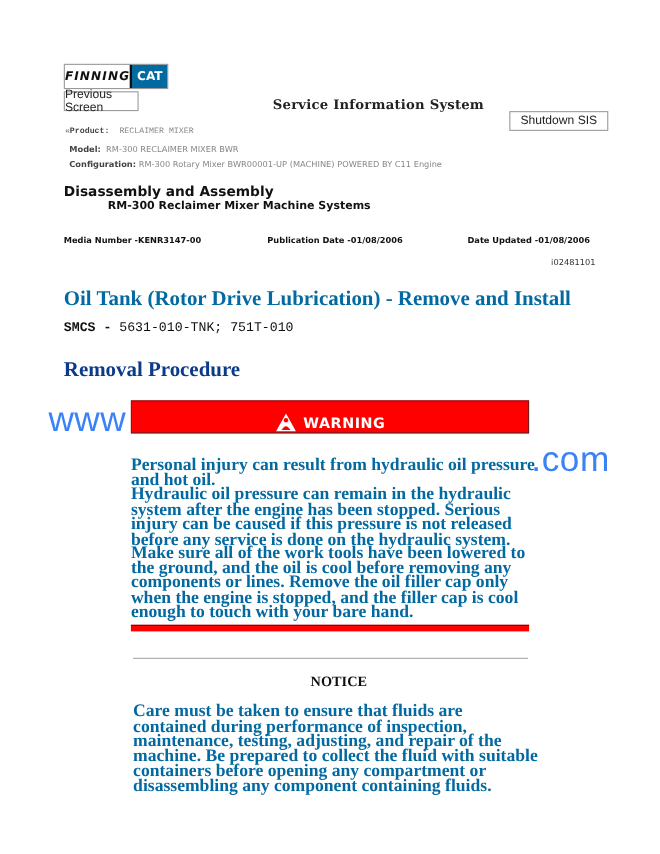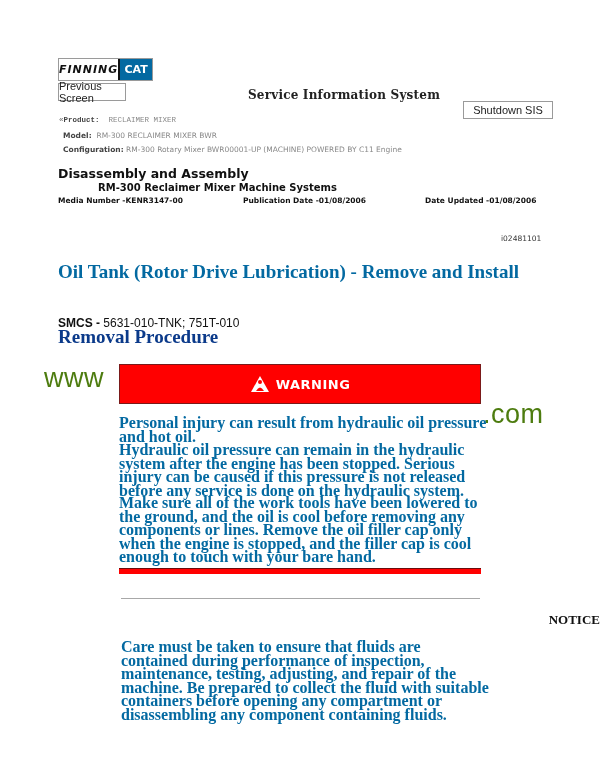--- a/index.html
+++ b/index.html
@@ -47,76 +47,76 @@
     .meta-3 { top: 145px; }
 
     .doc-title {
       left: 58px; top: 166px;
       font-family: "DejaVu Sans", sans-serif; font-weight: bold; font-size: 12.5px; color: #111;
     }
     .doc-subtitle {
       left: 58px; top: 182px;
       font-family: "DejaVu Sans", sans-serif; font-weight: bold; font-size: 10px; color: #111; padding-left: 40px;
     }
-    .doc-row { top: 196px; font-family: "DejaVu Sans", sans-serif; font-weight: bold; font-size: 7.5px; color: #111; }
+    .doc-row { top: 214px; font-family: "DejaVu Sans", sans-serif; font-weight: bold; font-size: 7.5px; color: #111; }
     .media { left: 58px; }
     .pubdate { left: 243px; }
     .updated { left: 425px; }
 
     .ref-id {
       left: 501px; top: 234px; font-family: "DejaVu Sans", sans-serif; font-size: 7.5px; color: #333;
     }
 
     .main-title {
       left: 58px; top: 261px;
       font-family: "Liberation Serif", serif; font-weight: bold; font-size: 19px; color: #0369a1;
     }
     .smcs {
-      left: 58px; top: 316px; font-family: Liberation Sans, sans-serif; font-size: 12px; color: #111;
+      left: 58px; top: 291px; font-family: Liberation Mono, monospace; font-size: 12px; color: #111;
     }
     .smcs b { font-weight: bold; }
     .section-title {
       left: 58px; top: 326px;
       font-family: "Liberation Serif", serif; font-weight: bold; font-size: 19px; color: #0b3a8a;
     }
 
     
     .watermark {
       left: 41px; top: 362px;
-      font-family: "Liberation Sans", sans-serif; font-size: 27px; color: #4d7c0f;
+      font-family: "Liberation Sans", sans-serif; font-size: 32px; color: #3b82f6;
       white-space: nowrap; letter-spacing: 0.5px;
     }
     .wm-left { left: 44px; top: 363px; }
     .wm-right { left: 483px; top: 363px; margin-top: 36px; }
 
     
     .warning-banner {
-      left: 119px; top: 364px; width: 362px; height: 40px;
+      left: 119px; top: 364px; width: 362px; height: 30px;
       background: #ff0000; border: 1px solid #7a1a1a;
-      display: flex; align-items: center; justify-content: center; gap: 6px;
+      display: flex; align-items: flex-end; justify-content: center; gap: 6px;
     }
     .warn-icon { width: 20px; height: 18px; }
     .warn-label {
       font-family: "DejaVu Sans", sans-serif; font-weight: bold; font-size: 13px; color: #fff;
       letter-spacing: 0.5px;
     }
 
     .para {
       left: 119px; width: 372px;
       font-family: "Liberation Serif", serif; font-weight: bold; font-size: 16px; line-height: 13.6px; color: #0369a1;
     }
     .p1 { top: 416px; }
     .p2 { top: 443px; }
     .p3 { top: 496px; }
 
     .red-rule { left: 119px; top: 568px; width: 362px; height: 6px; background: #ff0000; border-top: 1px solid #6a0d0d; }
     .gray-rule { left: 121px; top: 598px; width: 359px; height: 1px; background: #a8a8a8; }
 
     .notice-label {
-      left: 0; width: 600px; top: 612px; text-align: right; padding-left: 16px;
+      left: 0; width: 600px; top: 612px; text-align: center; padding-left: 16px;
       font-family: "Liberation Serif", serif; font-weight: bold; font-size: 13px; color: #111;
     }
     .notice-text { top: 640px; left: 121px; width: 370px; }
   </style>
 </head>
 <body>
 
 <div class="abs logo-box">
   <span class="logo-finning">FINNING</span>
   <span class="logo-cat">CAT</span>

